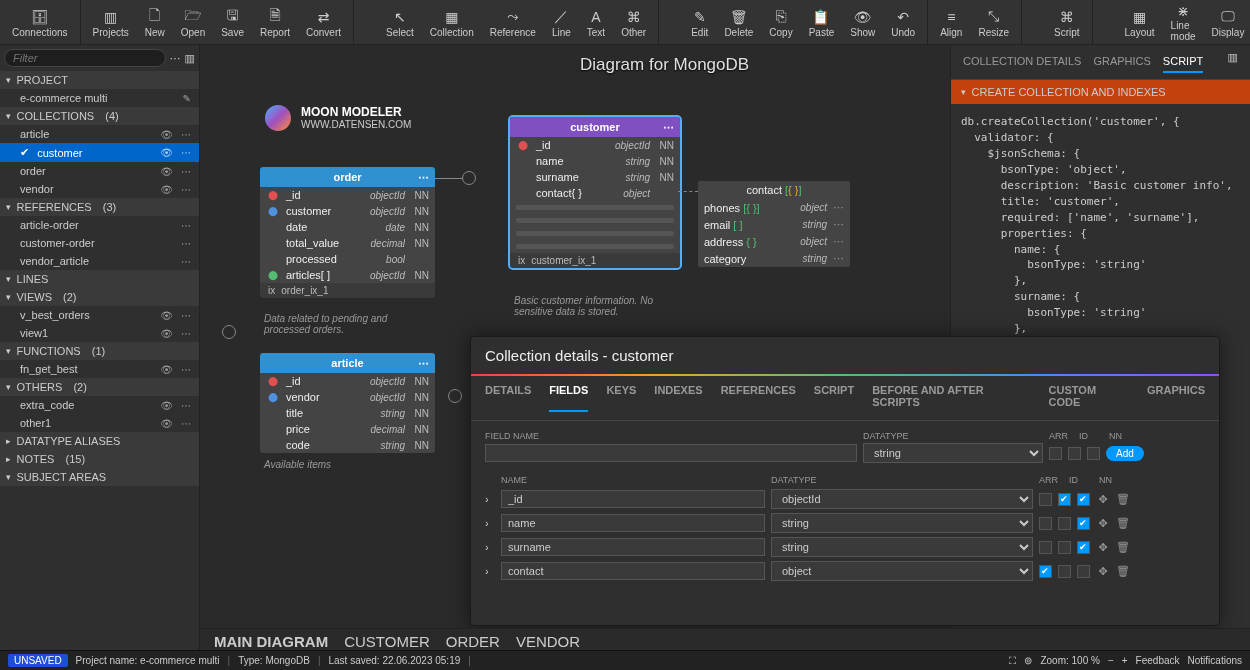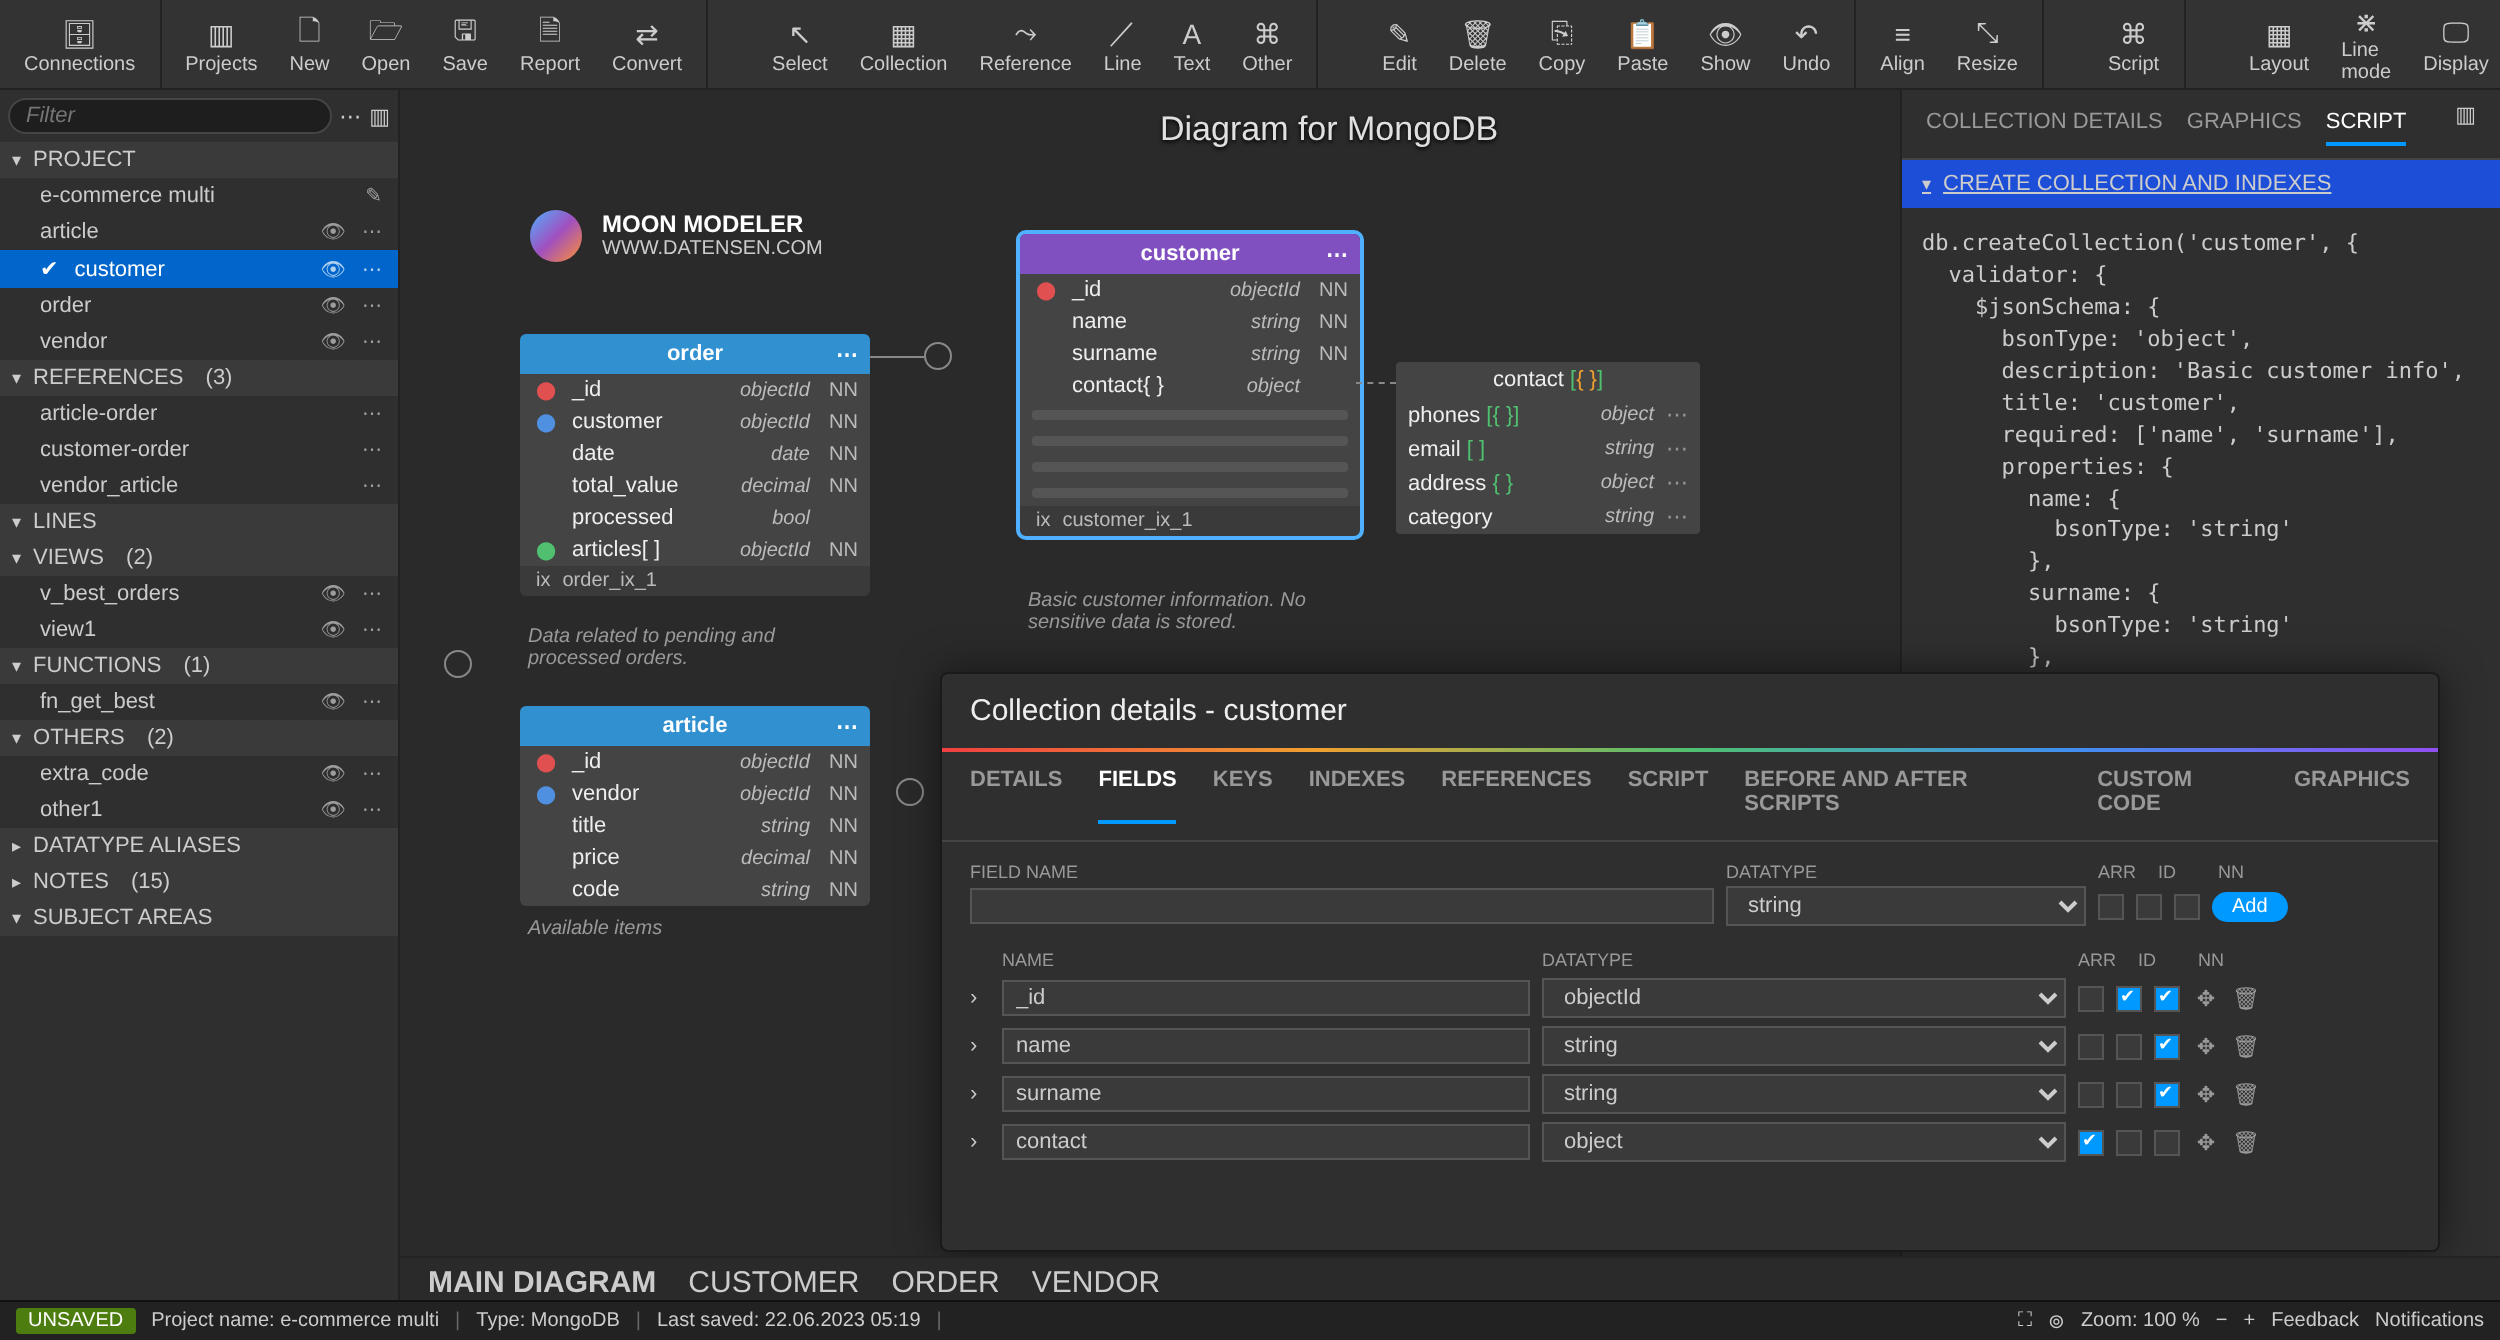--- a/index.html
+++ b/index.html
@@ -57,31 +57,31 @@
 
 .dotline { position: absolute; border-top: 1px dashed #888; }
 .solidline { position: absolute; border-top: 1px solid #888; }
 .circle-connector { position: absolute; width: 14px; height: 14px; border: 1px solid #888; border-radius: 50%; background: #2a2a2a; }
 
 
 .right-panel { position: absolute; top: 45px; right: 0; width: 300px; bottom: 42px; background: #2f2f2f; border-left: 1px solid #222; }
 .rp-tabs { display: flex; gap: 12px; padding: 6px 12px; border-bottom: 1px solid #444; }
 .rp-tab { padding: 4px 0; font-size: 11px; color: #999; cursor: pointer; }
 .rp-tab.active { color: #fff; border-bottom: 2px solid #0099ff; }
-.rp-section { padding: 6px 10px; display: flex; align-items: center; gap: 4px; background: #1d4ed8; font-size: 11px; cursor: pointer; text-decoration: underline; }
+.rp-section { padding: 6px 10px; display: flex; align-items: center; gap: 4px; background: #c2410c; font-size: 11px; cursor: pointer; }
 .rp-code { padding: 10px; font-family: Consolas, monospace; font-size: 11px; line-height: 1.45; white-space: pre; overflow: hidden; color: #ccc; }
 
 
 .bottom-tabs { position: absolute; bottom: 20px; left: 200px; right: 0; height: 22px; background: #2a2a2a; display: flex; gap: 16px; padding: 4px 14px 0; border-top: 1px solid #222; font-size: 15px; }
 .bt { color: #ccc; cursor: pointer; }
 .bt.active { font-weight: bold; }
 
 
 .status-bar { position: absolute; bottom: 0; left: 0; right: 0; height: 20px; background: #222; display: flex; align-items: center; padding: 0 8px; gap: 8px; font-size: 10px; color: #ccc; border-top: 1px solid #111; }
-.status-bar .unsaved { background: #4d7c0f; color: #fff; padding: 1px 6px; border-radius: 2px; }
+.status-bar .unsaved { background: #1d4ed8; color: #fff; padding: 1px 6px; border-radius: 2px; }
 .status-bar .sep { color: #666; }
 .status-bar .spacer { flex: 1; }
 
 
 .details-panel { position: absolute; left: 470px; right: 30px; bottom: 44px; height: 290px; background: #2f2f2f; border: 1px solid #1a1a1a; border-radius: 4px; box-shadow: 0 0 20px rgba(0,0,0,0.5); }
 .dp-title { padding: 10px 14px; font-size: 15px; color: #eee; }
 .dp-rainbow { height: 2px; background: linear-gradient(90deg, #f04040, #f0a030, #50c070, #4090f0, #9050f0); }
 .dp-tabs { display: flex; gap: 18px; padding: 8px 14px; border-bottom: 1px solid #444; font-size: 11px; font-weight: bold; }
 .dp-tab { color: #999; cursor: pointer; padding-bottom: 4px; }
 .dp-tab.active { color: #fff; border-bottom: 2px solid #0099ff; }
@@ -229,20 +229,21 @@
   </div>
   <div class="tree-section caret">
       <span>PROJECT</span>
     </div>
   <div class="tree-item">
       <span>e-commerce multi</span>
       <span class="spacer"></span>
       <span class="eye">✎</span>
     </div>
 
+  <div class="tree-section caret"><span>COLLECTIONS</span>&nbsp;<span>(4)</span></div>
   <div class="tree-item">
       <span>article</span>
       <span class="spacer"></span>
       <span class="eye">👁</span>
       <span class="dots">⋯</span>
     </div>
   <div class="tree-item selected has-check">
       <span>customer</span>
       <span class="spacer"></span>
       <span class="eye">👁</span>

